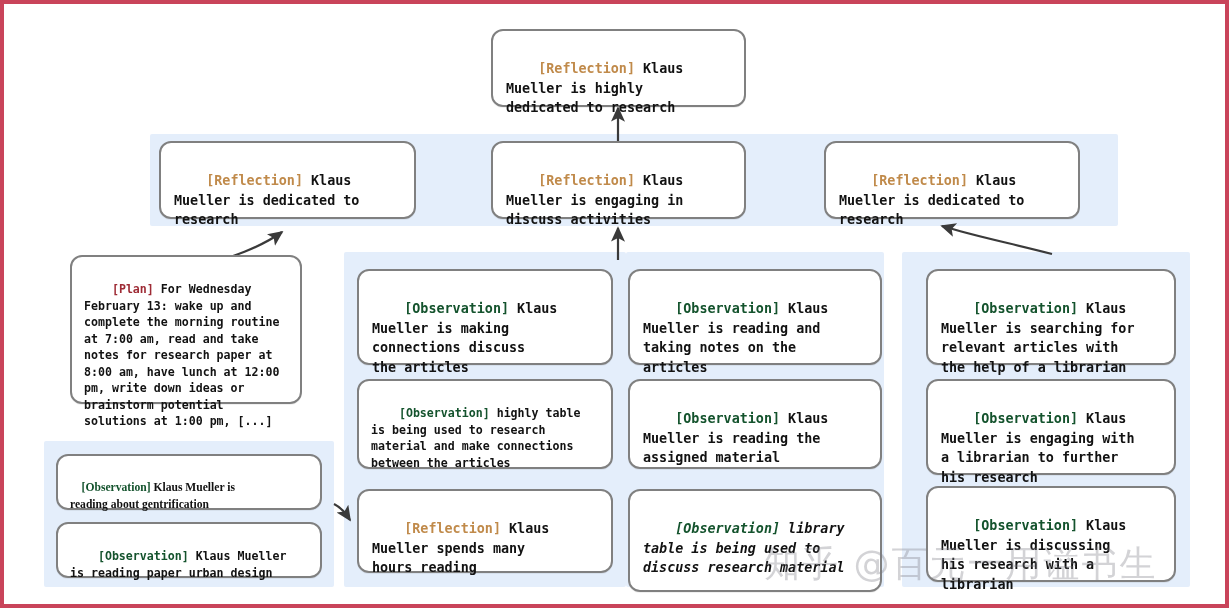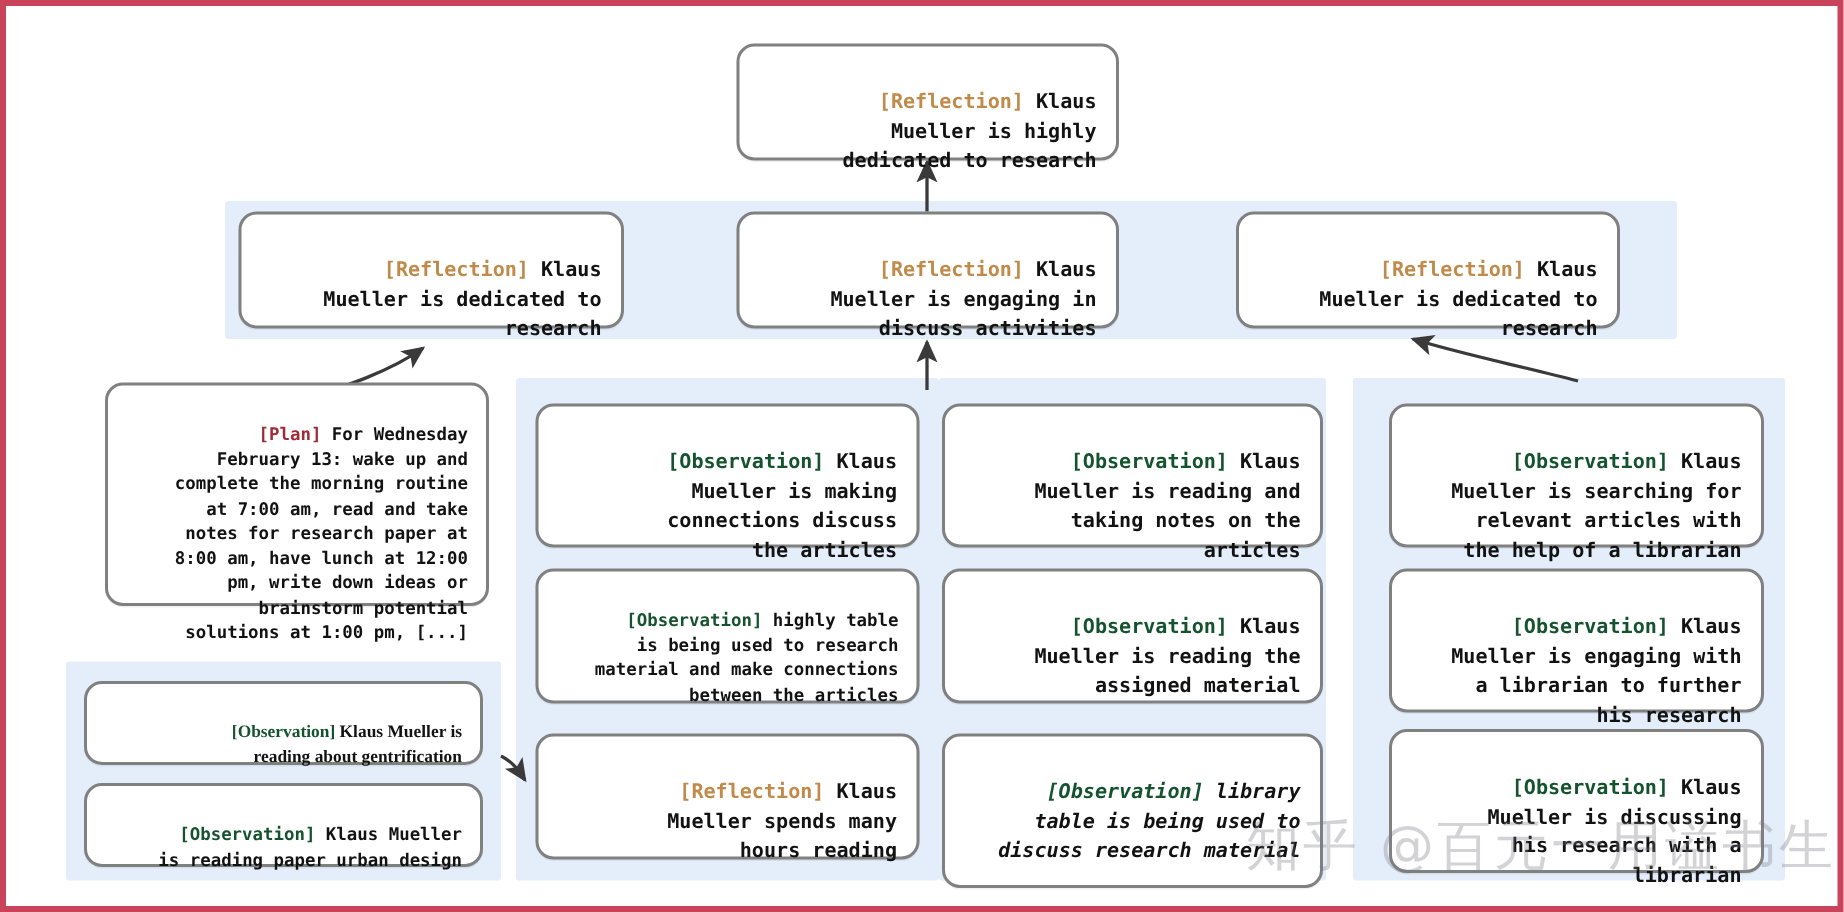--- a/index.html
+++ b/index.html
@@ -8,21 +8,20 @@
     background:#ffffff;
     font-family:"DejaVu Sans Mono","Liberation Mono",monospace;
     overflow:hidden;
   }
   #frame{
     position:absolute;left:0;top:0;width:1229px;height:608px;
     box-sizing:border-box;
     border:4px solid #c9445a;
     background:#ffffff;
     overflow:hidden;
-    text-align:right;
   }
   .panel{
     position:absolute;
     background:#e4eefb;
     border-radius:2px;
   }
   .card{
     position:absolute;
     box-sizing:border-box;
     background:#ffffff;
@@ -102,21 +101,21 @@
     <span class="tag-reflection">[Reflection]</span><span> Klaus
 Mueller is engaging in
 discuss activities</span>
   </div>
   <div class="card" style="left:820px;top:137px;width:256px;height:78px;">
     <span class="tag-reflection">[Reflection]</span><span> Klaus
 Mueller is dedicated to
 research</span>
   </div>
 
-  <div class="card sm" style="left:66px;top:251px;width:256px;height:149px;">
+  <div class="card sm" style="left:66px;top:251px;width:232px;height:149px;">
     <span class="tag-plan">[Plan]</span><span> For Wednesday
 February 13: wake up and
 complete the morning routine
 at 7:00 am, read and take
 notes for research paper at
 8:00 am, have lunch at 12:00
 pm, write down ideas or
 brainstorm potential
 solutions at 1:00 pm, [...]</span>
   </div>

